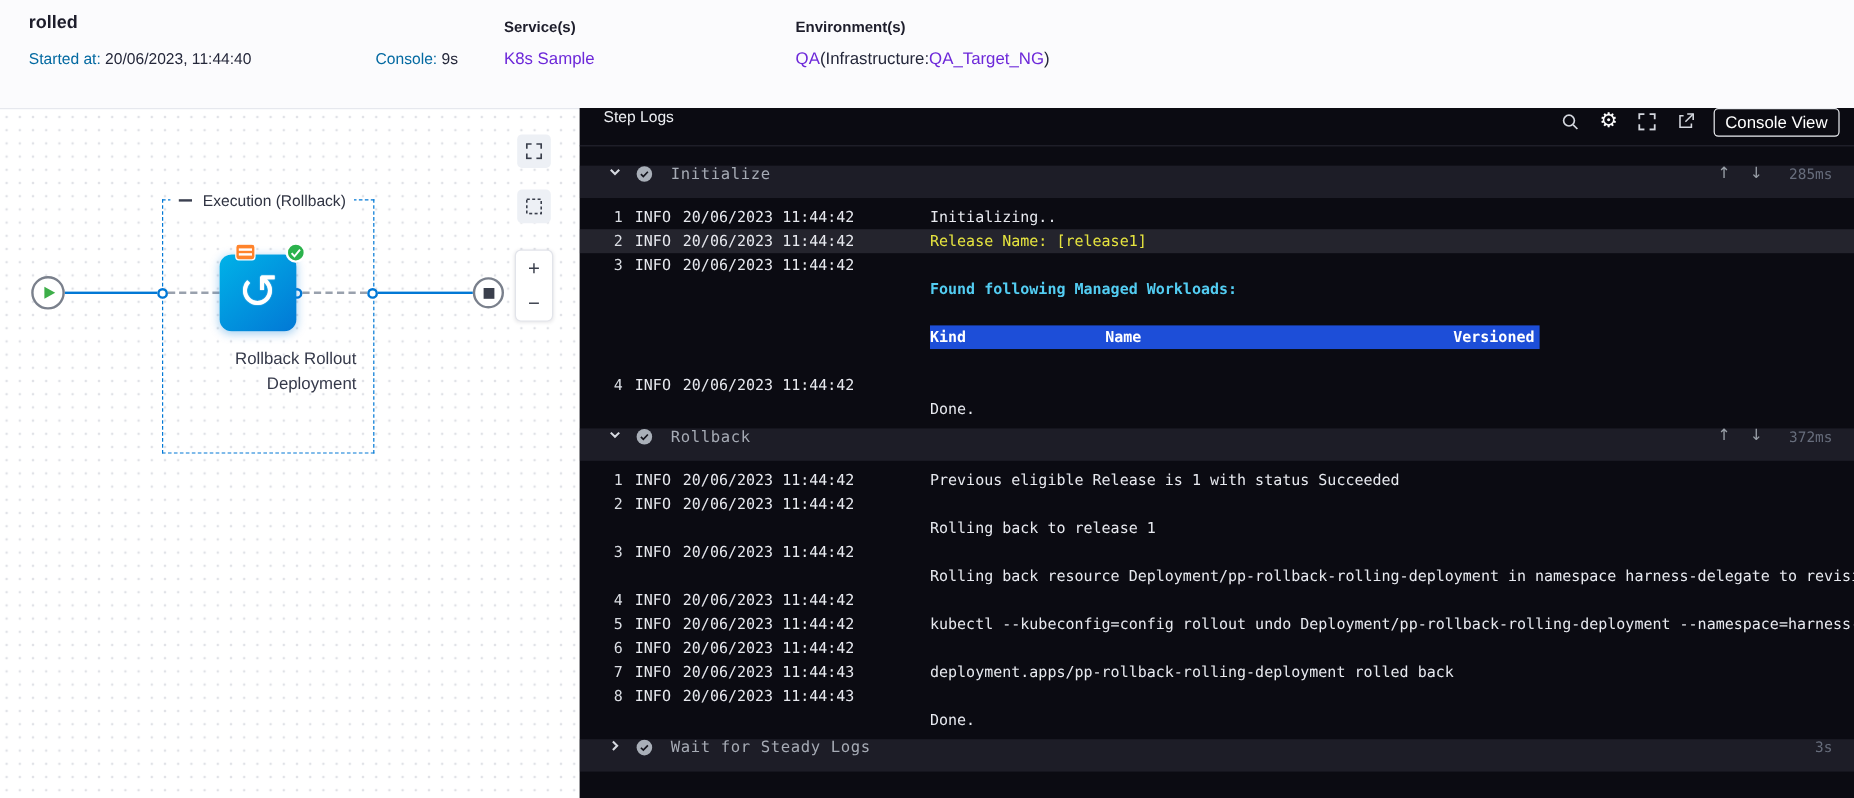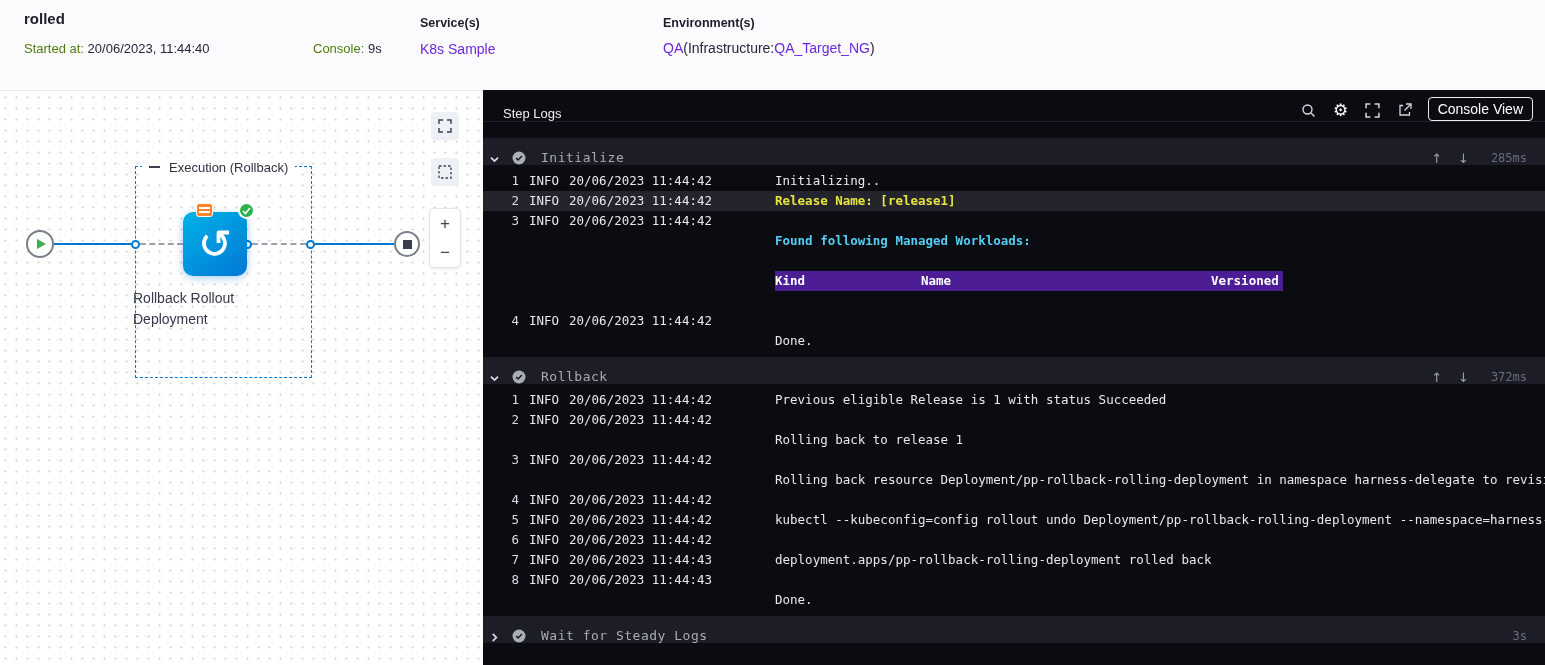--- a/index.html
+++ b/index.html
@@ -5,21 +5,21 @@
   *{box-sizing:border-box;margin:0;padding:0}
   html,body{width:1545px;height:665px;overflow:hidden;font-family:"Liberation Sans",sans-serif;background:#fff}
   body{position:relative}
 
   
   .top-header{position:absolute;top:0;left:0;width:1545px;height:91px;background:#fbfbfd;border-bottom:1px solid #e6e8ee;display:flex;padding:10px 0 0 24px}
   .th-left{width:396px}
   .th-title{font-size:15px;font-weight:bold;color:#1d1d2b;margin-bottom:14px}
   .th-meta-row{display:flex;font-size:13px}
   .meta-started{width:289px}
-  .lbl{color:#4d7c0f}
+  .lbl{color:#0369a1}
   .val{color:#24273a}
   .th-col{padding-top:6px}
   .th-col.services{width:243px}
   .col-lbl{font-size:12.5px;color:#1d1d2b;font-weight:bold;margin-bottom:10px}
   .link{color:#6d28d9;font-size:14px;text-decoration:none;cursor:pointer}
   .env-val{font-size:14px;color:#24273a}
 
   
   .canvas{position:absolute;top:92px;left:0;width:483px;height:573px;background:#fff;background-image:radial-gradient(circle,#dfe1e6 1px,transparent 1.3px);background-size:11px 11px}
   .selection-box{position:absolute;left:135px;top:74px;width:177px;height:212px;border:1px dashed #0278d5}
@@ -35,53 +35,53 @@
   .play-node{position:absolute;left:26px;top:138px;width:28px;height:28px;border-radius:50%;background:#fff;border:2px solid #7a808c;display:flex;align-items:center;justify-content:center;cursor:pointer}
   .play-triangle{width:0;height:0;border-left:9px solid #3dae49;border-top:5.5px solid transparent;border-bottom:5.5px solid transparent;margin-left:2px}
   .stop-node{position:absolute;left:394px;top:139px;width:26px;height:26px;border-radius:50%;background:#fff;border:2px solid #7a808c;display:flex;align-items:center;justify-content:center;cursor:pointer}
   .stop-square{width:9px;height:9px;background:#3a3f4c}
   .step-node{position:absolute;left:183px;top:120px;width:64px;height:64px;border-radius:10px;background:linear-gradient(140deg,#00b2e8,#0278d5);display:flex;align-items:center;justify-content:center;box-shadow:0 2px 8px rgba(2,120,213,.35);cursor:pointer}
   .rollback-glyph{color:#fff;font-size:40px;line-height:58px;font-family:"DejaVu Sans",sans-serif;text-shadow:0 0 1px #fff}
   .orange-badge{position:absolute;left:196px;top:111px;width:17px;height:14px;background:#ff832b;border:1.5px solid #fff;border-radius:3px}
   .orange-badge::after{content:"";position:absolute;left:2px;right:2px;top:3px;height:1.5px;background:#fff;box-shadow:0 4px 0 #fff}
   .check-badge{position:absolute;left:238px;top:110px;width:17px;height:17px;border-radius:50%;background:#2bb24c;border:2px solid #fff;display:flex;align-items:center;justify-content:center}
   .check-badge svg{display:block}
-  .node-label{position:absolute;left:133px;top:196px;width:164px;text-align:left;font-size:14px;color:#35394a;line-height:1.5}
+  .node-label{position:absolute;left:133px;top:196px;width:164px;text-align:right;font-size:14px;color:#35394a;line-height:1.5}
   .ctrl-btn{position:absolute;left:431px;width:28px;height:28px;border-radius:4px;background:#edf0f5;display:flex;align-items:center;justify-content:center;cursor:pointer}
   .ctrl-expand{top:20px}
   .ctrl-marquee{top:66px}
   .zoom-card{position:absolute;left:429px;top:116px;width:32px;height:60px;background:#fff;border:1px solid #e2e4ea;border-radius:5px;box-shadow:0 1px 3px rgba(40,41,61,.10);display:flex;flex-direction:column;overflow:hidden}
   .zoom-btn{flex:1;display:flex;align-items:center;justify-content:center;font-size:17px;color:#3a3f4c;cursor:pointer;line-height:1}
 
   
   .console{position:absolute;left:483px;top:90px;width:1062px;height:575px;background:#0b0b12;overflow:hidden}
-  .console-header{height:32px;display:flex;align-items:flex-end;padding:0 12px 0 20px;border-bottom:1px solid #23232f}
+  .console-header{height:32px;display:flex;align-items:flex-start;padding:0 12px 0 20px;border-bottom:1px solid #23232f}
   .console-title{font-size:13px;color:#eceef2}
   .ch-spacer{flex:1}
   .ch-icon{display:flex;align-items:center;justify-content:center;width:22px;height:22px;margin-left:10px;cursor:pointer}
   .gear-glyph{font-size:17px;color:#fff;font-family:"DejaVu Sans",sans-serif;line-height:1}
   .console-view-btn{margin-left:12px;background:transparent;border:1px solid #eceef2;color:#fff;font-size:14px;font-family:"Liberation Sans",sans-serif;border-radius:4px;padding:3px 9px;cursor:pointer;white-space:nowrap}
 
   .log-scroll{height:543px;overflow:hidden;padding-top:16px}
-  .log-section-header{height:27px;background:#1d1d27;display:flex;align-items:flex-end;padding:0 18px 0 6px;cursor:pointer}
+  .log-section-header{height:27px;background:#1d1d27;display:flex;align-items:flex-start;padding:0 18px 0 24px;cursor:pointer}
   .chev{display:flex;align-items:center;margin-right:12px;width:11px}
   .scheck{display:flex;align-items:center;margin-right:15px}
   .stitle{font-family:"DejaVu Sans Mono",monospace;font-size:13px;color:#a6abb5;letter-spacing:.5px;white-space:nowrap}
   .sspacer{flex:1}
   .sarrow{font-family:"DejaVu Sans",sans-serif;font-size:13px;color:#9aa0a8;margin-left:16px;cursor:pointer;line-height:1}
   .sdur{font-family:"DejaVu Sans Mono",monospace;font-size:12px;color:#676d7c;margin-left:16px;min-width:42px;text-align:right}
   .section-body{padding:6px 0}
   .log-row{display:grid;grid-template-columns:40px 46px 206px 1fr;height:20px;line-height:20px;font-family:"DejaVu Sans Mono",monospace;font-size:12.5px;color:#e7e9ef;white-space:pre;overflow:hidden}
   .ln-num{text-align:right;padding-right:4px;color:#d9dce2}
   .ln-level{padding-left:6px}
   .ln-text{overflow:hidden}
   .hl-row{background:#24242d}
-  .hl-yellow{color:#e6e43f;font-weight:bold}
+  .hl-yellow{color:#e6e43f;font-weight:normal}
   .hl-cyan{color:#53cdf2;font-weight:bold}
-  .log-table-row{display:inline-grid;grid-template-columns:146px 290px 72px;background:#4c1d95}
+  .log-table-row{display:inline-grid;grid-template-columns:146px 290px 72px;background:#1d4ed8}
   .log-table-row.th{font-weight:bold;color:#fff}
 </style>
 </head>
 <body>
 
 <div class="top-header">
   <div class="th-left">
     <div class="th-title">rolled</div>
     <div class="th-meta-row">
       <span class="meta-started"><span class="lbl">Started at: </span><span class="val">20/06/2023, 11:44:40</span></span>

